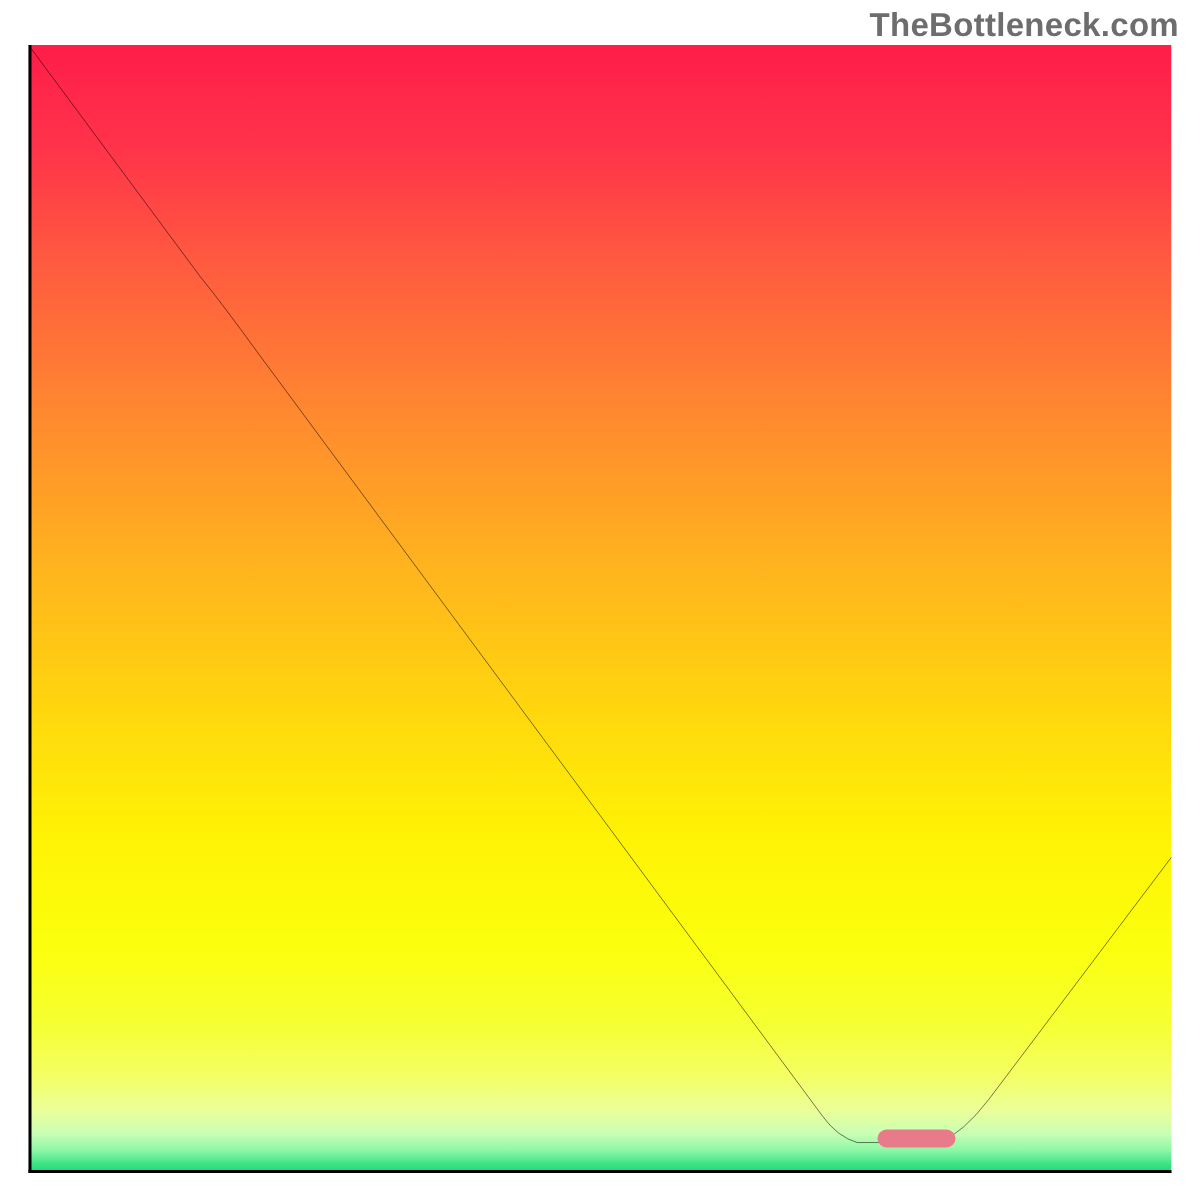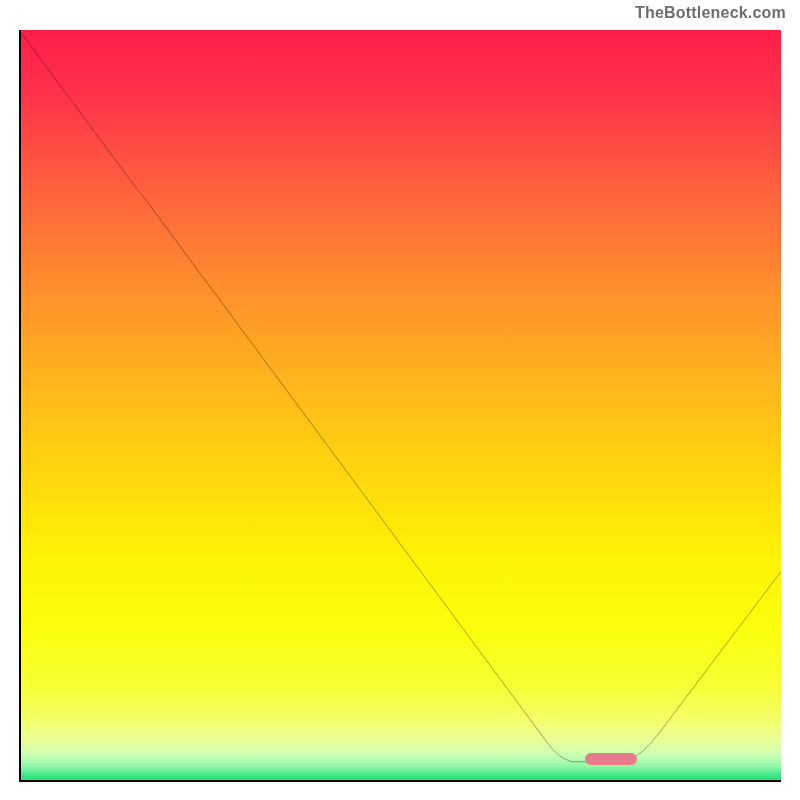--- a/index.html
+++ b/index.html
@@ -12,21 +12,21 @@
   }
   .container {
     position: relative;
     width: 800px;
     height: 800px;
   }
   .watermark {
     position: absolute;
     top: 4px;
     right: 14px;
-    font-size: 16px;
+    font-size: 22px;
     font-weight: bold;
     color: #6d6d6d;
     letter-spacing: 0.2px;
   }
   .plot-area {
     position: absolute;
     left: 19px;
     top: 30px;
     width: 762px;
     height: 752px;

